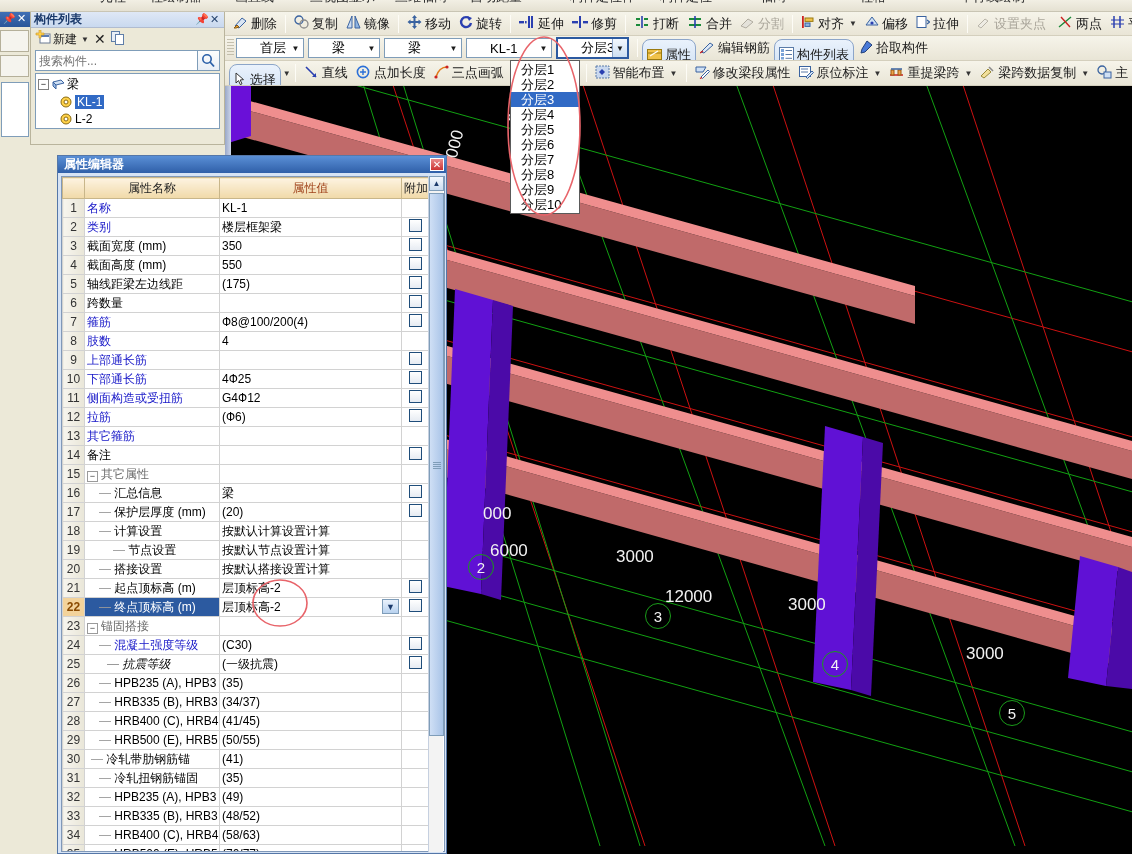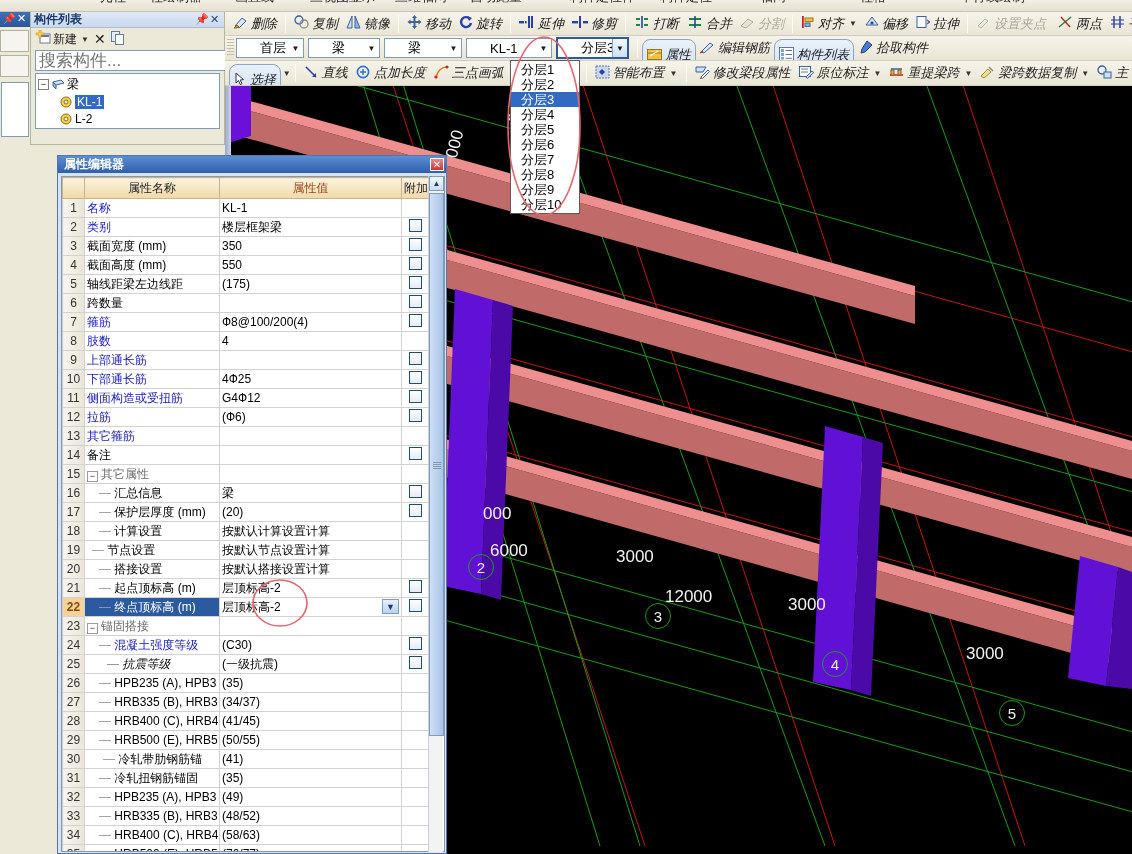--- a/index.html
+++ b/index.html
@@ -49,21 +49,21 @@
     display:flex; align-items:center; padding:0 3px;
     font-weight:bold; font-size:12px; color:#1b3a6b;
   }
   .panel-title .sp { flex:1; }
   .panel-title .btn { width:13px; text-align:center; color:#27456f; font-size:11px; cursor:pointer; }
   .panel-tools { height:22px; display:flex; align-items:center; gap:5px; padding:1px 4px; }
   .panel-tools .newbtn { display:flex; align-items:center; gap:2px; font-size:12px; color:#1a1a1a; cursor:pointer; }
   .panel-tools .xbtn { color:#222; font-size:14px; font-weight:bold; cursor:pointer; }
   .search-row { display:flex; margin:0 4px 2px 4px; }
   .search-row input {
-    flex:1; height:21px; border:1px solid #7f9db9; font-size:17px;
+    flex:1; height:21px; border:1px solid #7f9db9; font-size:12px;
     padding:0 3px; color:#8a8a8a; background:#fff; font-family:inherit;
   }
   .search-row .mag {
     width:25px; height:21px; border:1px solid #7f9db9; border-left:none;
     background:linear-gradient(#fdfdfd,#e8eef6); display:flex; align-items:center; justify-content:center; cursor:pointer;
   }
   .tree { margin:2px 4px; height:56px; background:#fff; border:1px solid #7f9db9; overflow:hidden; padding:2px 0 0 2px; }
   .tnode { display:flex; align-items:center; height:17px; font-size:12px; }
   .tbox { width:11px;height:11px;border:1px solid #808080;background:#fff;display:flex;align-items:center;justify-content:center;font-size:9px;line-height:9px;margin-right:3px;cursor:pointer;}
   .tleaf { padding-left:22px; }
@@ -74,21 +74,21 @@
   .tb {
     position:absolute; left:225px; background:linear-gradient(#f6f4ea,#e9e5d6);
     height:24px; width:907px; display:flex; align-items:center;
     border-bottom:1px solid #d4cfbd; overflow:hidden; white-space:nowrap;
   }
   #tb1 { top:12px; }
   #tb2 { top:36px; height:25px; }
   #tb3 { top:61px; height:25px;justify-content:center; }
   .grip { width:7px; height:18px; margin:0 2px; background:
       repeating-linear-gradient(to bottom, #b9b4a0 0 1px, transparent 1px 3px); opacity:.8; }
-  .ti { display:flex; align-items:center; gap:3px; padding:15px 4px; font-size:13px; color:#1a1a1a; cursor:pointer; height:21px;font-style:italic; }
+  .ti { display:flex; align-items:center; gap:3px; padding:15px 4px; font-size:13px; color:#1a1a1a; cursor:pointer; height:21px; }
   .ti.dis { color:#a9a59a; cursor:default; }
   .ti.framed { border:1px solid #8ca5c9; background:linear-gradient(#eaf2fc,#cfe0f4); border-radius:8px;margin-top:14px; }
   .vsep { width:1px; height:18px; background:#cfcab6; margin:0 4px; border-right:1px solid #fdfcf6; }
   .caret { font-size:8px; color:#333; margin-left:2px; }
 
   
   .combo {
     height:20px; border:1px solid #7f9db9; background:#fff; display:flex; align-items:center;
     font-size:13px; padding-left:4px; margin-right:4px; cursor:pointer;
   }
@@ -757,21 +757,21 @@
               <td class="c-att"><span class="chk"></span></td>
             </tr>
             <tr>
               <td class="c-idx">18</td>
               <td class="c-name" style="padding-left: 14px;"><span class="treeline">—</span> 计算设置</td>
               <td class="c-val">按默认计算设置计算</td>
               <td class="c-att"></td>
             </tr>
             <tr>
               <td class="c-idx">19</td>
-              <td class="c-name" style="padding-left: 7px;"><span class="treeline">—</span> 节点设置</td>
+              <td class="c-name" style="padding-left: 28px;"><span class="treeline">—</span> 节点设置</td>
               <td class="c-val">按默认节点设置计算</td>
               <td class="c-att"></td>
             </tr>
             <tr>
               <td class="c-idx">20</td>
               <td class="c-name" style="padding-left: 14px;"><span class="treeline">—</span> 搭接设置</td>
               <td class="c-val">按默认搭接设置计算</td>
               <td class="c-att"></td>
             </tr>
             <tr>
@@ -823,21 +823,21 @@
               <td class="c-att"></td>
             </tr>
             <tr>
               <td class="c-idx">29</td>
               <td class="c-name" style="padding-left: 14px;"><span class="treeline">—</span> HRB500 (E), HRB5</td>
               <td class="c-val">(50/55)</td>
               <td class="c-att"></td>
             </tr>
             <tr>
               <td class="c-idx">30</td>
-              <td class="c-name" style="padding-left: 18px;"><span class="treeline">—</span> 冷轧带肋钢筋锚</td>
+              <td class="c-name" style="padding-left: 6px;"><span class="treeline">—</span> 冷轧带肋钢筋锚</td>
               <td class="c-val">(41)</td>
               <td class="c-att"></td>
             </tr>
             <tr>
               <td class="c-idx">31</td>
               <td class="c-name" style="padding-left: 14px;"><span class="treeline">—</span> 冷轧扭钢筋锚固</td>
               <td class="c-val">(35)</td>
               <td class="c-att"></td>
             </tr>
             <tr>

